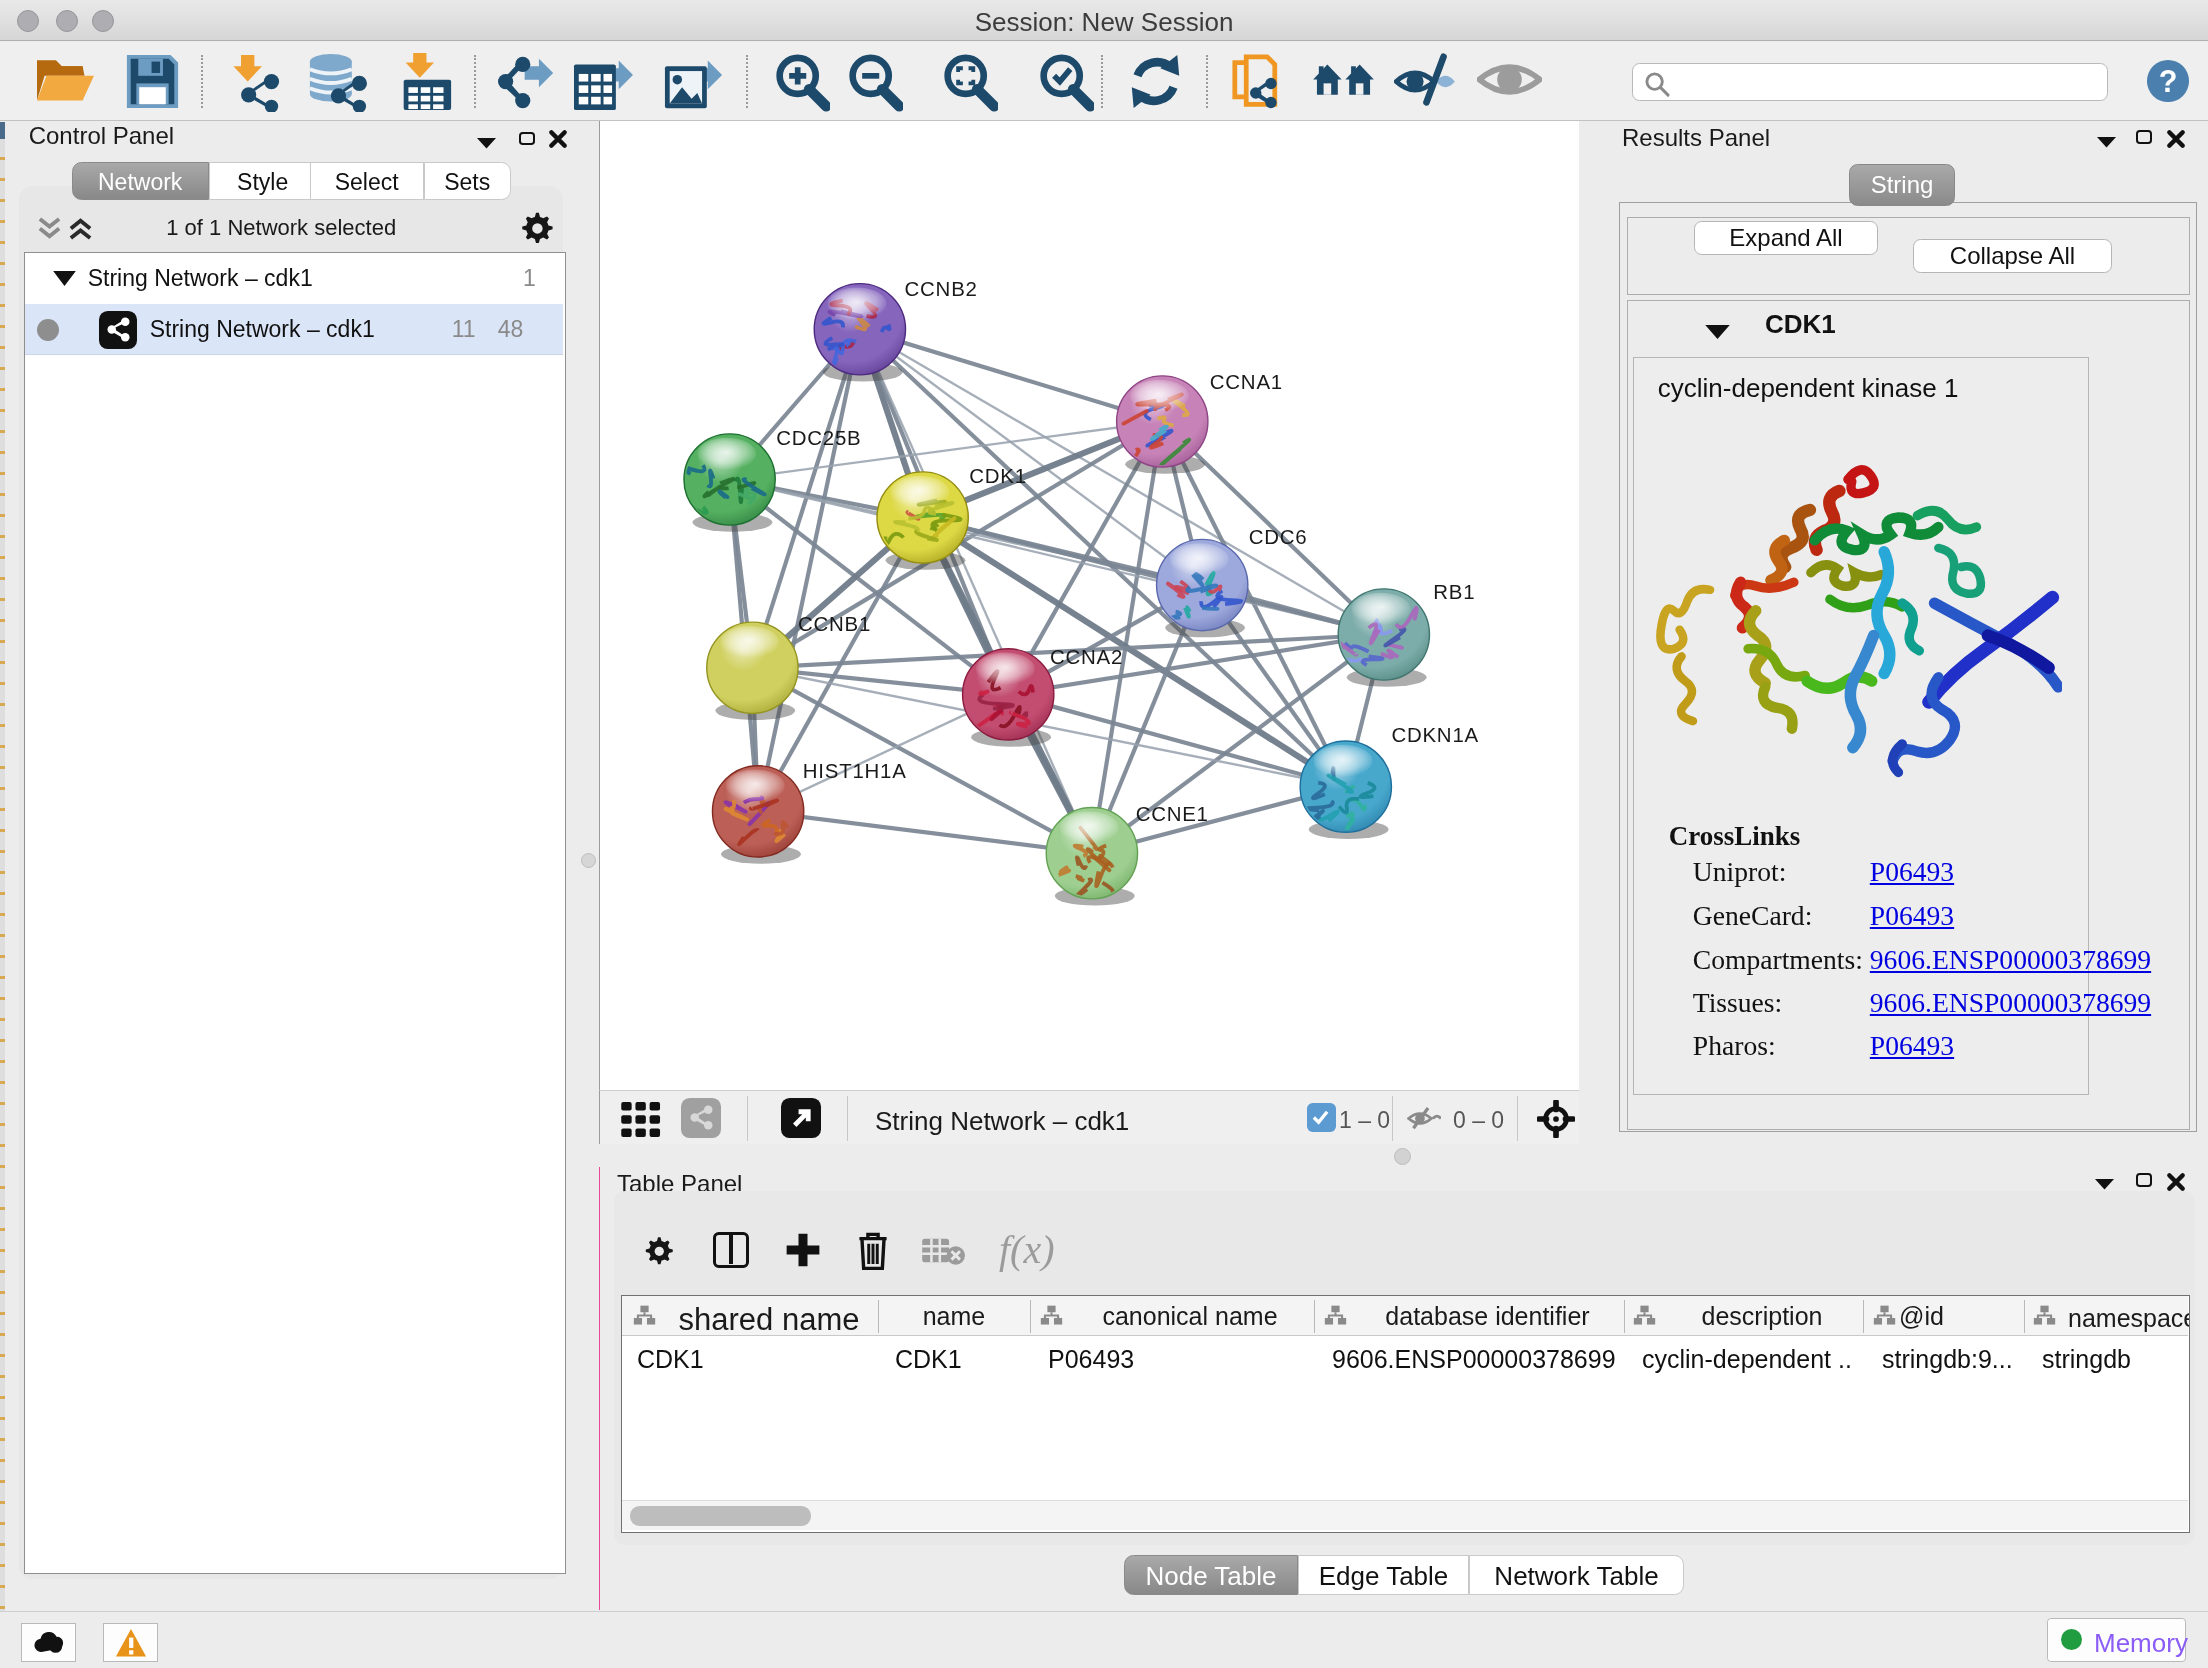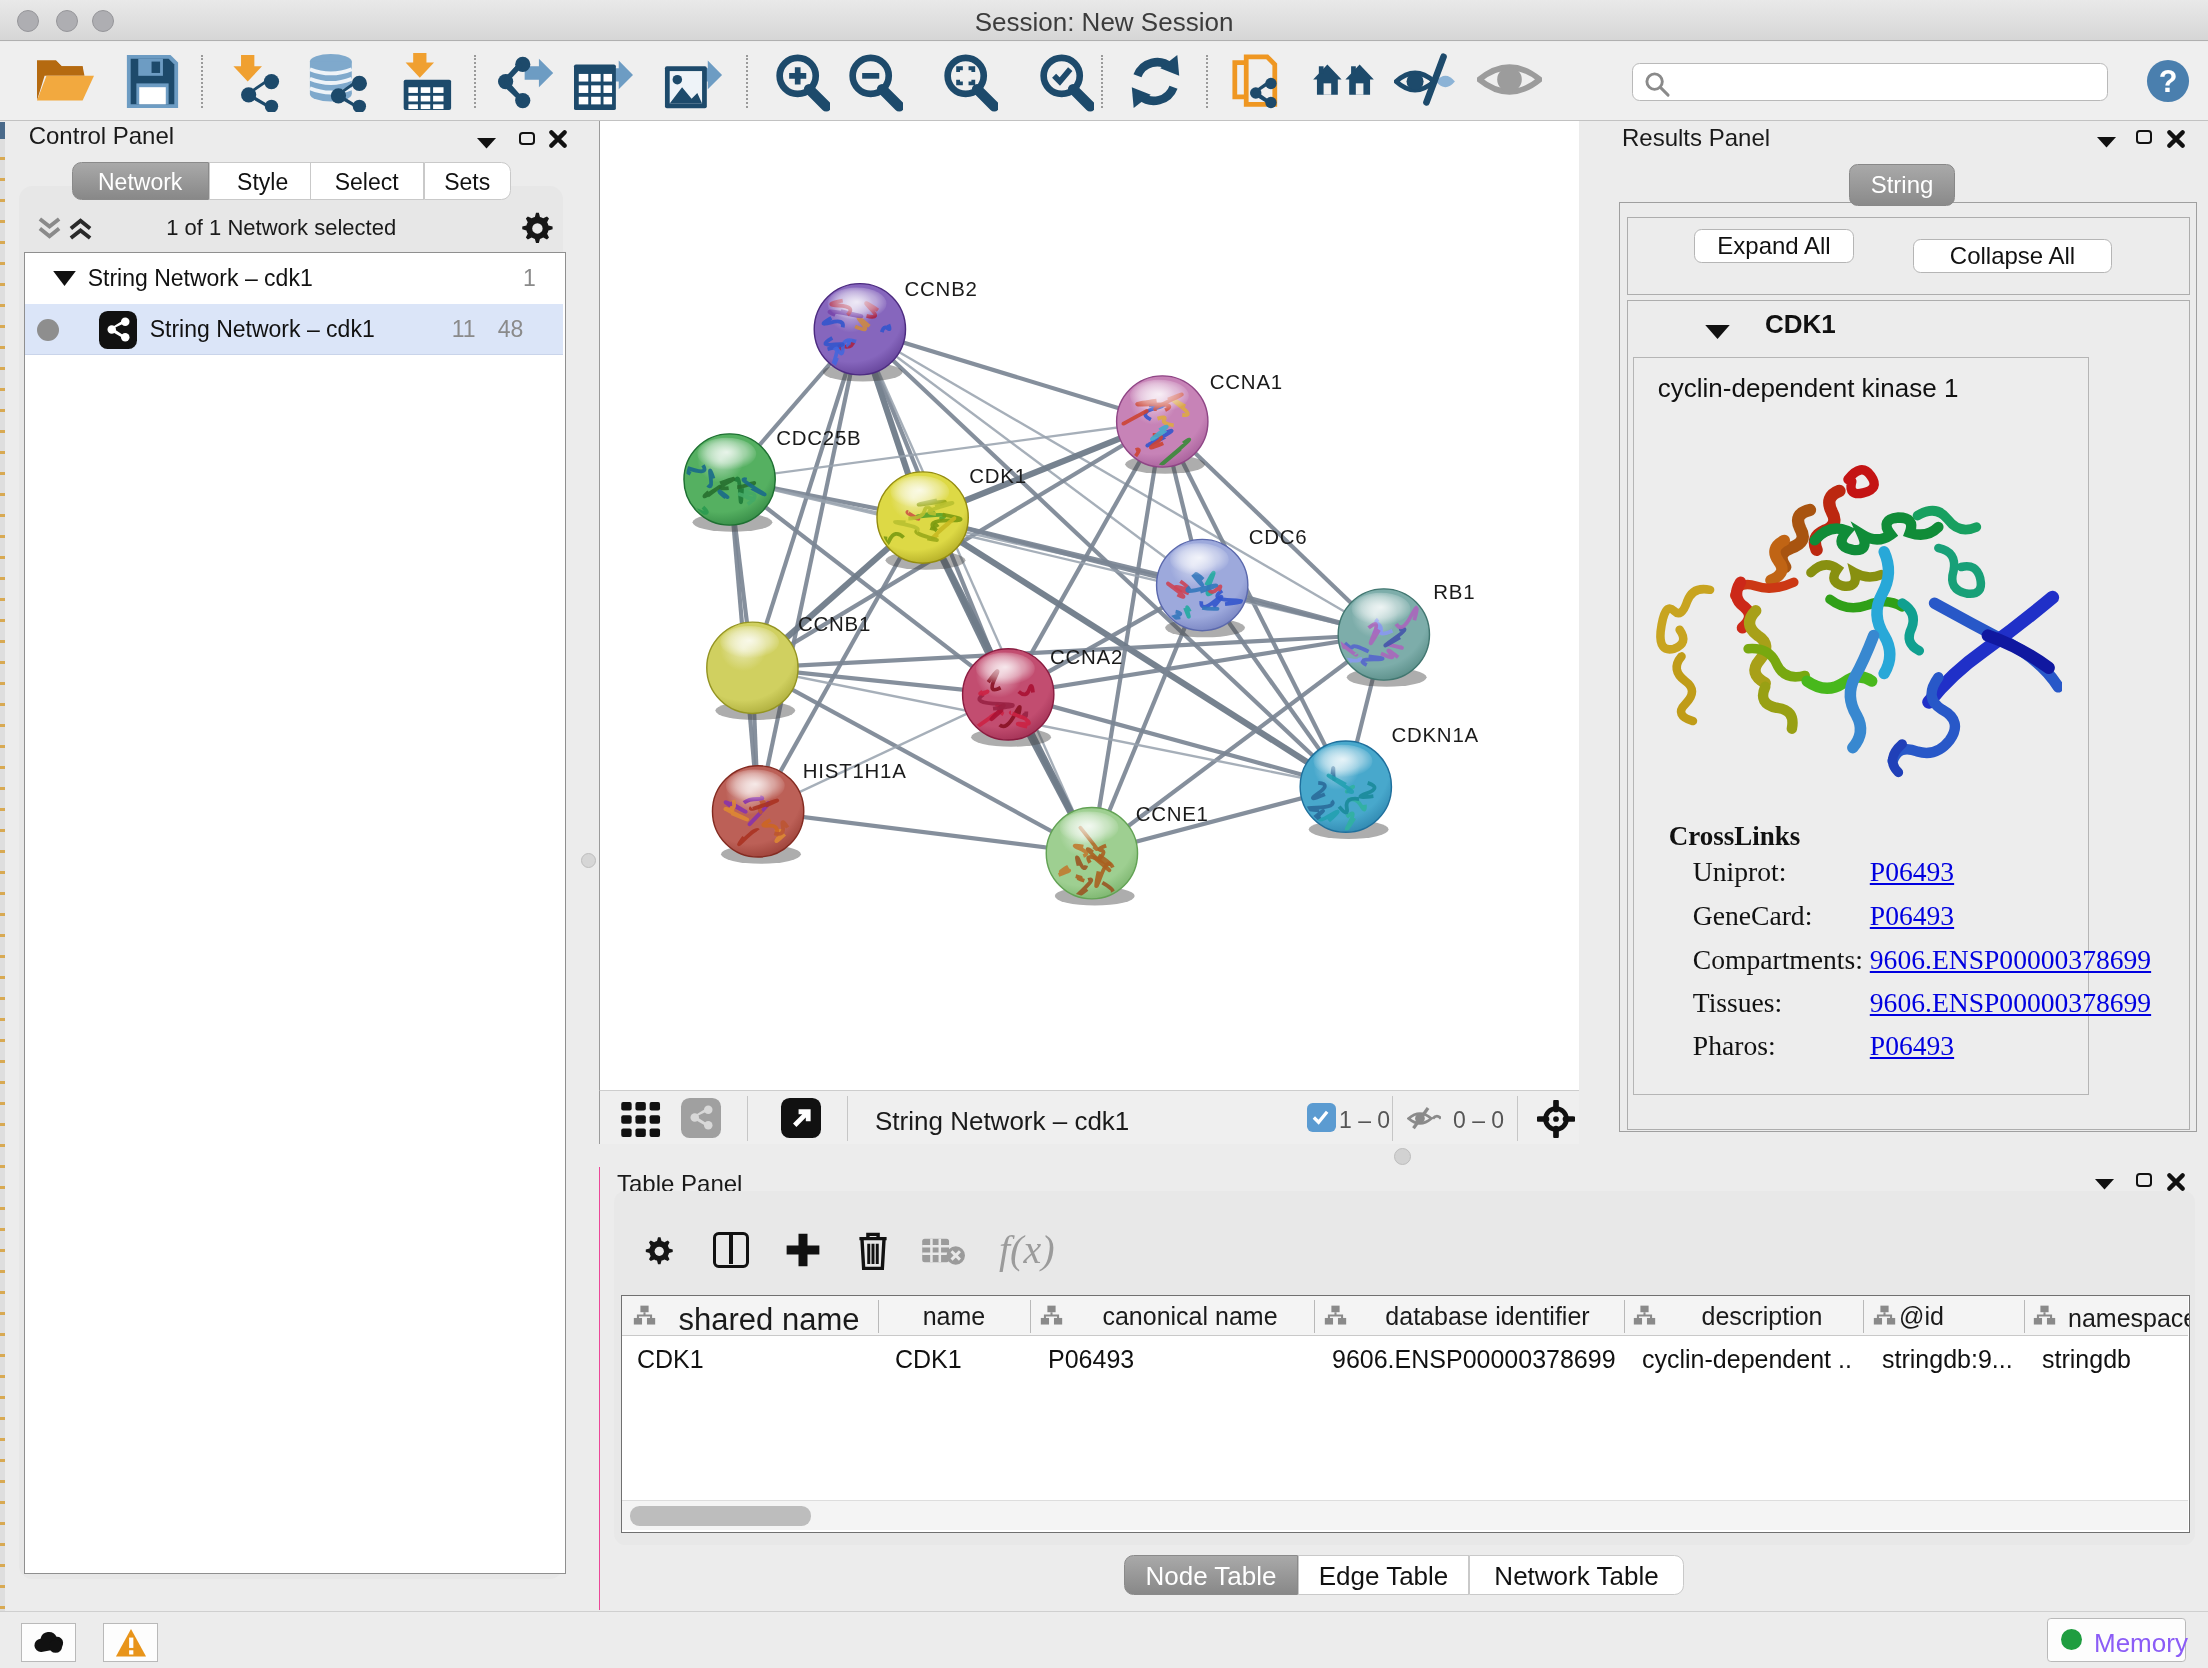--- a/index.html
+++ b/index.html
@@ -702,21 +702,21 @@
   <svg style="position:absolute;left:516px;top:15px;" width="21" height="12.4" viewBox="0 0 22 13">
       <path d="M1 1 L21 1 L11 12 Z" fill="#111"></path>
     </svg>
   <div style="position:absolute;left:556px;top:8.6px;width:16px;height:14.3px;border:2.9px solid #111;border-radius:3.8px;"></div>
   <svg style="position:absolute;left:587px;top:8.6px;" width="18" height="18" viewBox="0 0 19 19">
       <path d="M2.5 2.5 L16.5 16.5 M16.5 2.5 L2.5 16.5" stroke="#111" stroke-width="4.5" stroke-linecap="round"></path>
     </svg>
   <div style="position:absolute;left:39px;top:81px;width:578px;height:930px;border:1.9px solid #9f9f9f;background:#ececec;"></div>
   <div style="position:absolute;left:269px;top:43px;width:106px;height:42px;background:linear-gradient(#a9a9a9,#8a8a8a);border:1px solid #888;border-radius:8.6px;color:#fff;font-size:24px;text-align:center;line-height:40px;">String</div>
   <div style="position:absolute;left:47px;top:96px;width:563px;height:78px;border:1px solid #adadad;">
-    <div style="position:absolute;left:66px;top:11px;width:160px;height:34px;background:#fff;border:1px solid #b5b5b5;border-radius:7.6px;font-size:24px;text-align:center;line-height:32px;color:#111;">Expand All</div>
+    <div style="position:absolute;left:66px;top:3px;width:184px;height:34px;background:#fff;border:1px solid #b5b5b5;border-radius:7.6px;font-size:24px;text-align:center;line-height:32px;color:#111;">Expand All</div>
     <div style="position:absolute;left:285px;top:21px;width:199px;height:34px;background:#fff;border:1px solid #b5b5b5;border-radius:7.6px;font-size:24px;text-align:center;line-height:32px;color:#111;">Collapse All</div>
   </div>
   <div style="position:absolute;left:47px;top:179px;width:563px;height:830px;border:1px solid #adadad;">
     <svg style="position:absolute;left:76px;top:23px;" width="27" height="16" viewBox="0 0 28 17">
         <path d="M1 1 L27 1 L14 16 Z" fill="#111"></path>
       </svg>
     <div style="position:absolute;left:137px;top:7.6px;font-size:26px;font-weight:bold;color:#111;">CDK1</div>
     <div style="position:absolute;left:4.8px;top:56px;width:456px;height:738px;border:1px solid #b5b5b5;background:#ededed;">
       <div style="position:absolute;left:24px;top:15px;font-size:26px;color:#111;">cyclin-dependent kinase 1</div>
       <svg style="position:absolute;left:19px;top:91px;" width="409" height="333" viewBox="0 0 430 350">

